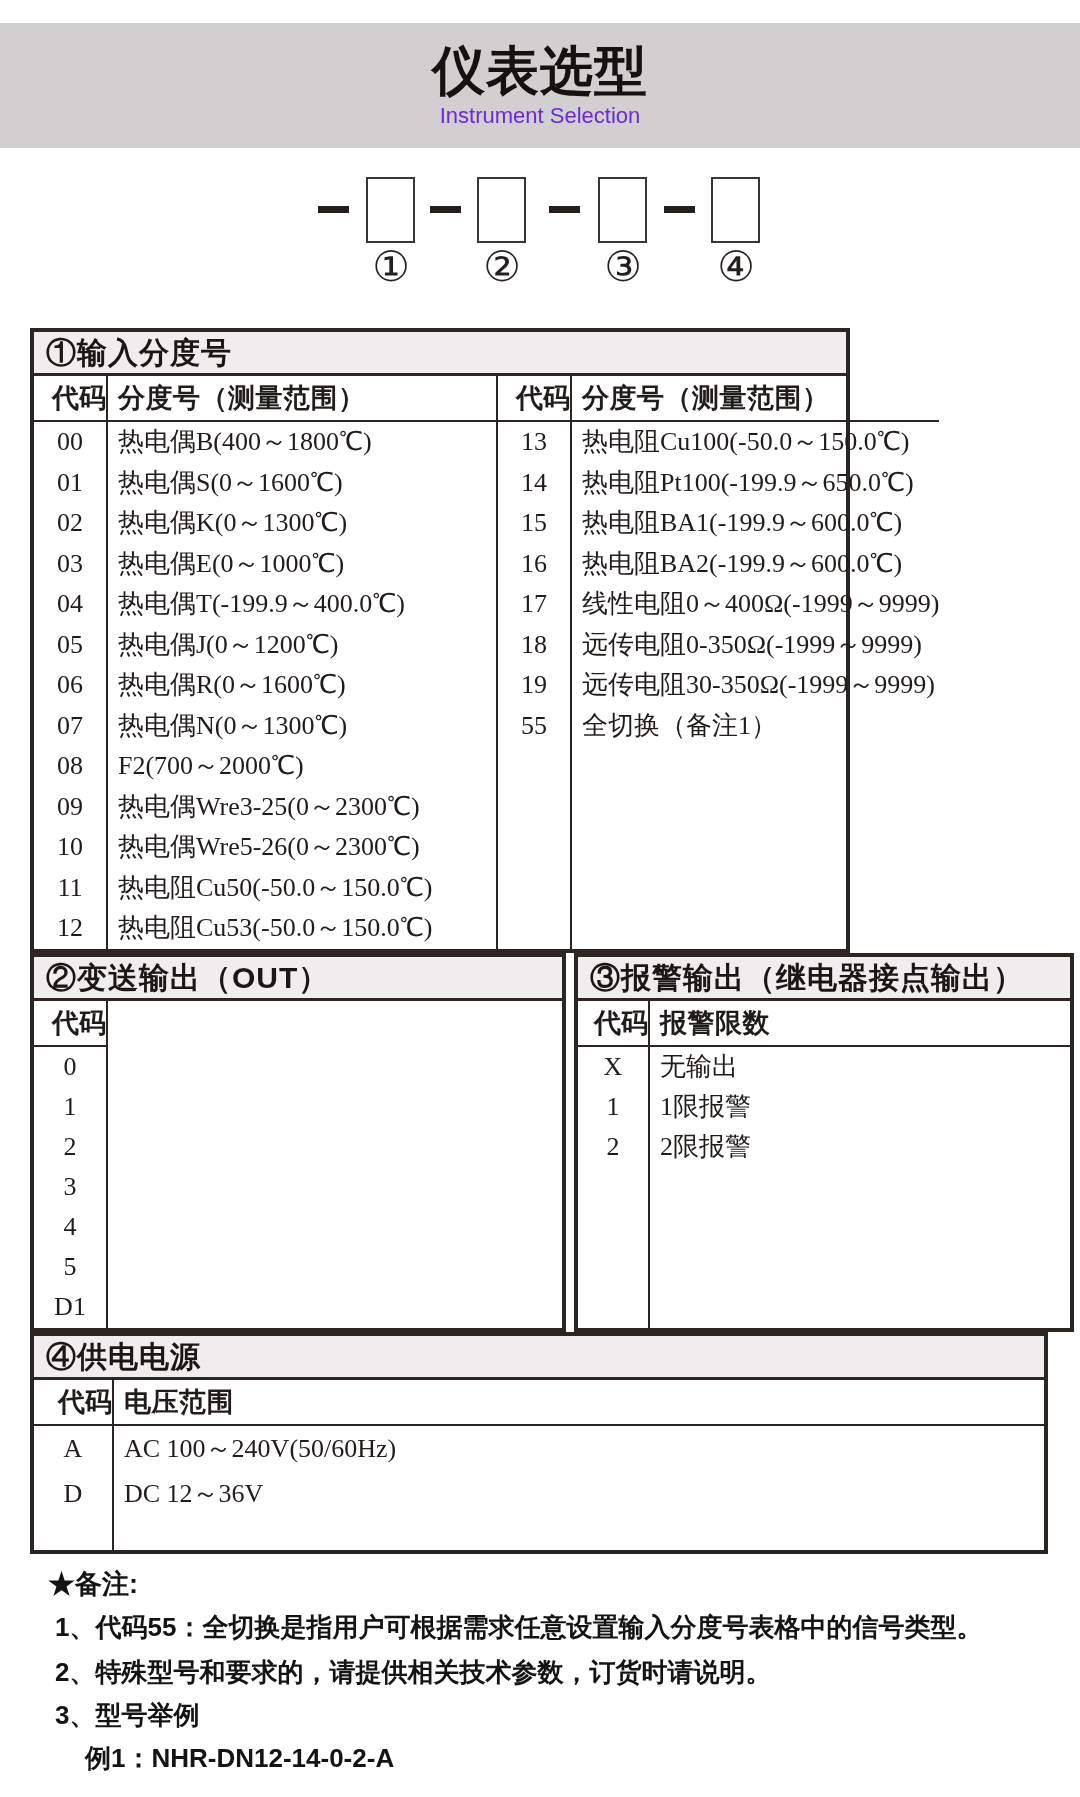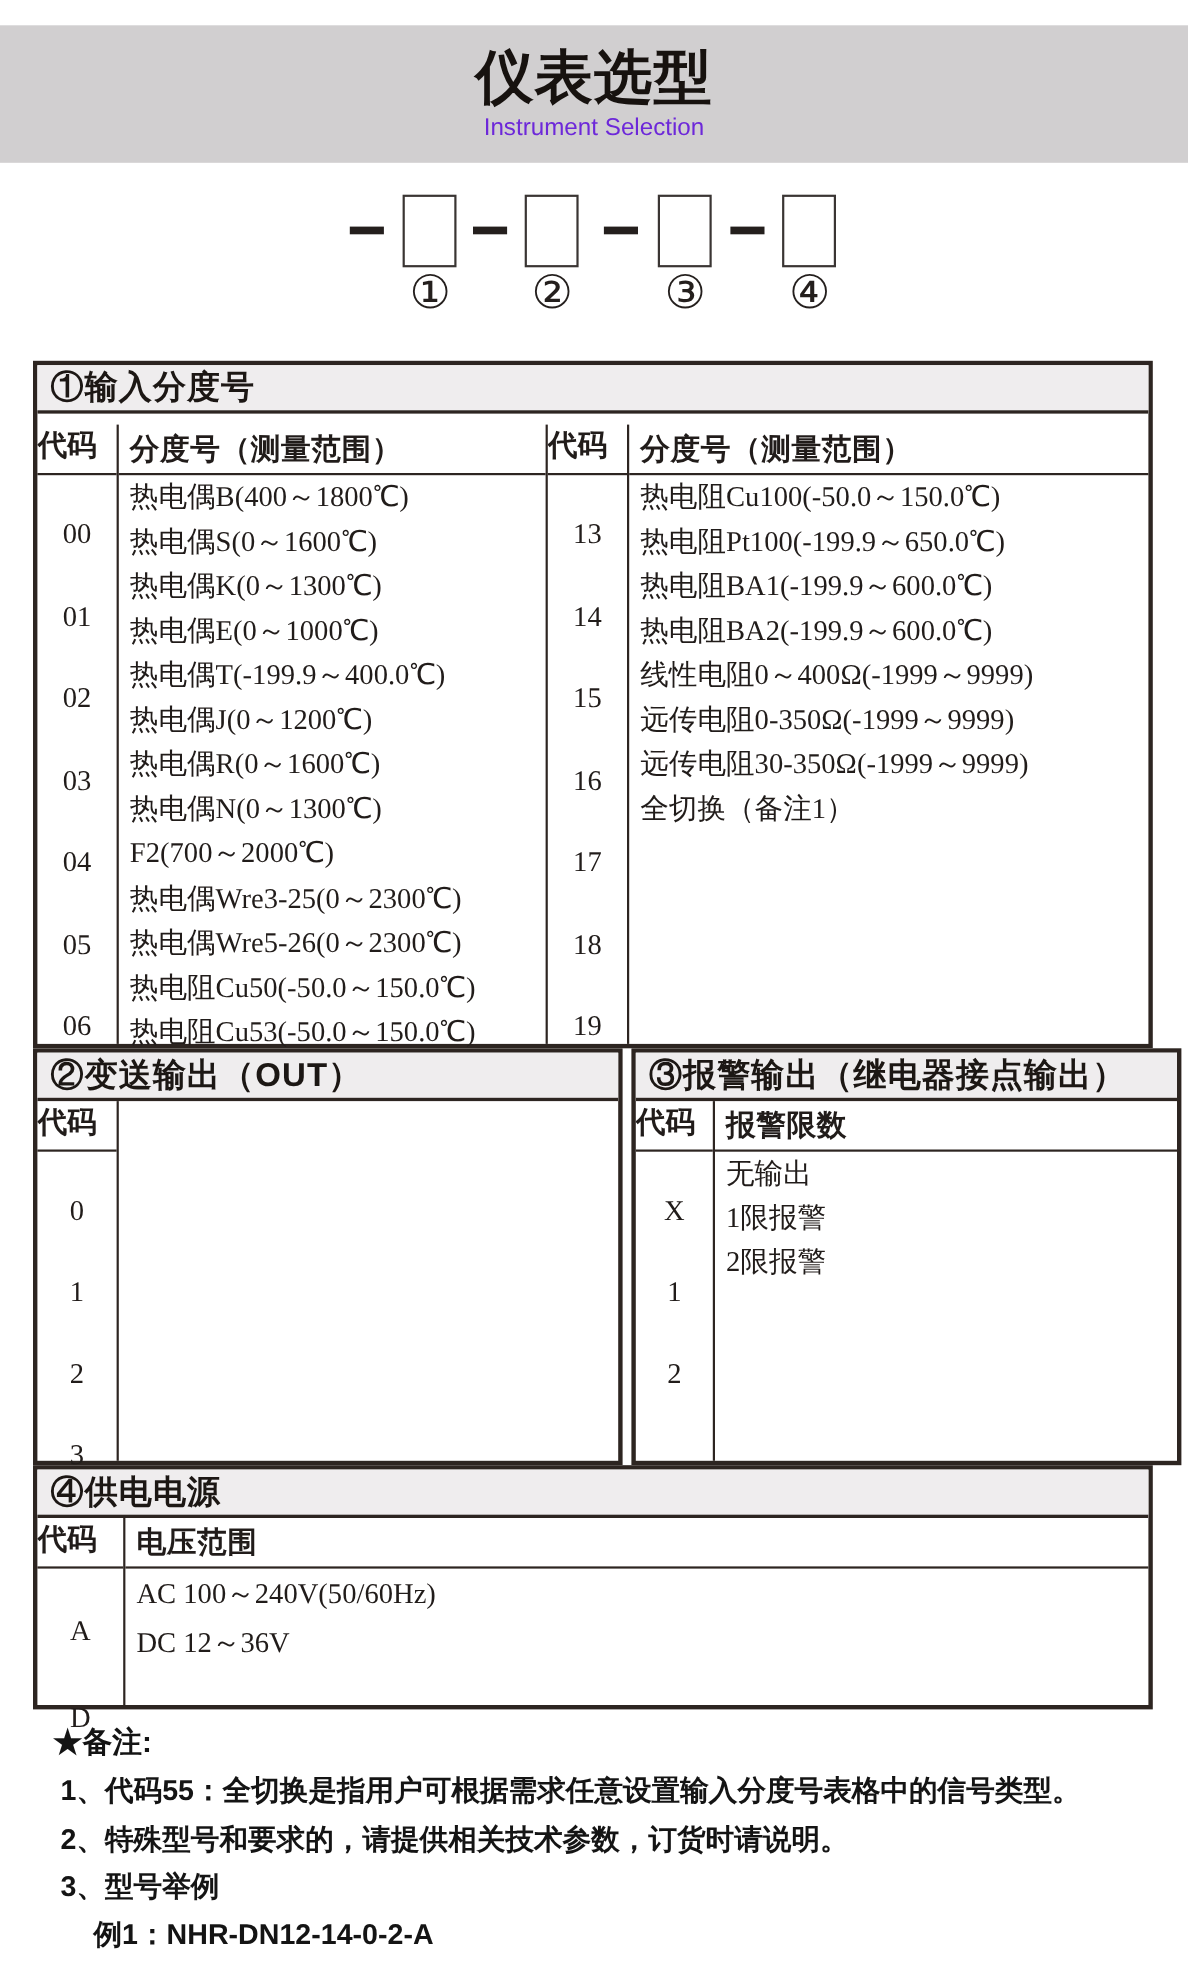--- a/index.html
+++ b/index.html
@@ -44,30 +44,30 @@
     letter-spacing:1px;flex:none;white-space:nowrap;overflow:hidden;
   }
   .sec-body{flex:1;display:flex;flex-direction:row;align-items:stretch;min-height:0;}
   .col{display:flex;flex-direction:column;flex:none;}
   .col.grow{flex:1;}
   .col.vline{border-right:2px solid #2d2521;}
   .cell{flex:none;white-space:nowrap;overflow:hidden;font-family:"Liberation Serif",serif;}
   .cell.header{
     height:46px;line-height:44px;font-size:27px;font-weight:bold;border-bottom:2px solid #2d2521;
   }
-  .cell.header.ctr{text-align:left;font-family:Liberation Mono, monospace;}
+  .cell.header.ctr{text-align:right;}
   .cell.header.lbl{padding-left:10px;letter-spacing:0.5px;}
-  .cell.code{text-align:center;font-size:26px;margin-top:34px;}
+  .cell.code{text-align:center;font-size:26px;}
   .cell.value{padding-left:10px;font-size:26px;}
   .rep{display:contents;}
   
   .s1 .cell.code,.s1 .cell.value{height:40.5px;line-height:40.5px;}
   .s23 .cell.code,.s23 .cell.value{height:40px;line-height:40px;}
   .s4 .cell.code,.s4 .cell.value{height:45px;line-height:45px;}
-  #section1{left:30px;top:328px;width:1018px;height:625px;gap:10px;}
+  #section1{left:30px;top:328px;width:820px;height:625px;}
   #section2{left:30px;top:953px;width:536px;height:379px;}
   #section3{left:574px;top:953px;width:500px;height:379px;}
   #section4{left:30px;top:1332px;width:1018px;height:222px;}
   .w74{width:74px;}
   .w390{width:390px;}
   .w72{width:72px;}
   .w80{width:80px;}
   
   .note{
     position:absolute;font-size:26px;font-weight:600;color:#141414;line-height:1.2;white-space:nowrap;

